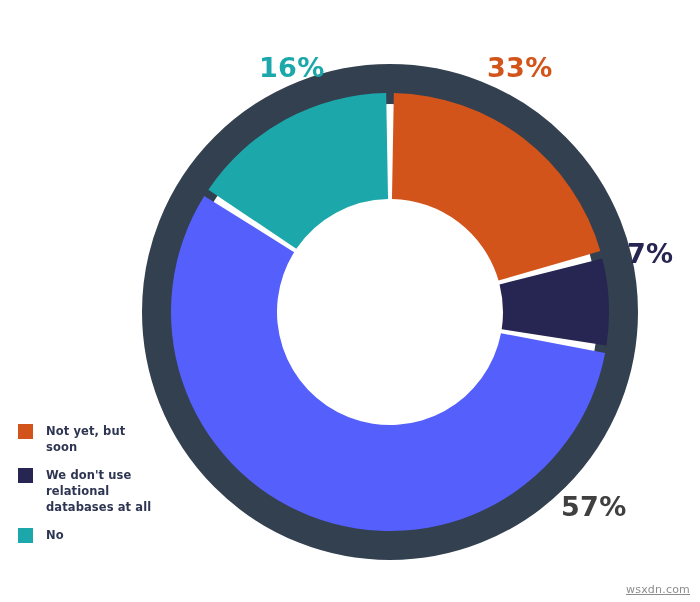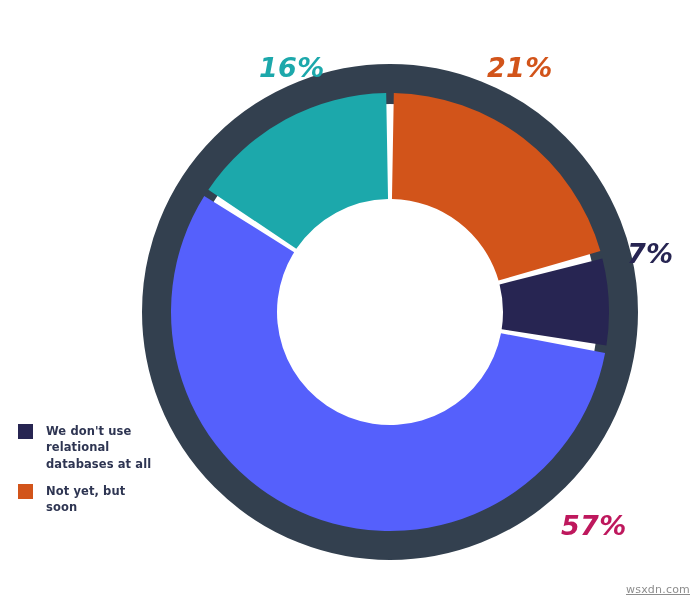--- a/index.html
+++ b/index.html
@@ -29,26 +29,25 @@
     overflow: visible;
   }
   .pct-label {
     position: absolute;
     font-family: "DejaVu Sans", sans-serif;
     font-weight: bold;
     font-size: 27px;
     letter-spacing: 0.3px;
     white-space: nowrap;
     line-height: 1;
-    font-style: italic;
   }
   #label-orange { left: 487px; top: 54px; color: #d2541a; }
   #label-teal   { left: 259px; top: 54px; color: #1ca8ab; }
   #label-navy   { left: 627px; top: 240px; color: #272552; }
-  #label-blue   { left: 561px; top: 512px; color: #be185d; }
+  #label-blue   { left: 561px; top: 493px; color: #404040; }
 
   .legend {
     position: absolute;
     left: 18px;
     top: 423px;
     width: 190px;
   }
   .legend-row {
     display: flex;
     align-items: flex-start;
@@ -98,29 +97,33 @@
 
       <path fill="#5560fc" d="M 215.12 41.04 A 219 219 0 1 1 -185.78 -115.96 L -95.86 -59.83 A 113 113 0 1 0 111.00 21.18 Z"></path>
 
       <path fill="#1ca8ab" d="M -181.62 -122.37 A 219 219 0 0 1 -3.82 -218.97 L -1.97 -112.98 A 113 113 0 0 0 -93.71 -63.14 Z"></path>
     </g>
 
     <circle cx="390" cy="312" r="110" fill="#ffffff"></circle>
   </svg>
 
   <div class="pct-label" id="label-teal">16%</div>
-  <div class="pct-label" id="label-orange">21%</div>
+  <div class="pct-label" id="label-orange">33%</div>
   <div class="pct-label" id="label-navy">7%</div>
   <div class="pct-label" id="label-blue">57%</div>
 
   <div class="legend">
     <div class="legend-row">
+      <span class="legend-swatch" style="background:#d2541a"></span>
+      <span class="legend-label">Not yet, but soon</span>
+    </div>
+    <div class="legend-row">
       <span class="legend-swatch" style="background:#272552"></span>
       <span class="legend-label">We don't use relational databases at all</span>
     </div>
     <div class="legend-row">
-      <span class="legend-swatch" style="background:#d2541a"></span>
-      <span class="legend-label">Not yet, but soon</span>
+      <span class="legend-swatch" style="background:#1ca8ab"></span>
+      <span class="legend-label">No</span>
     </div>
   </div>
 
   <div id="watermark">wsxdn.com</div>
 </div>
 
 </body></html>

